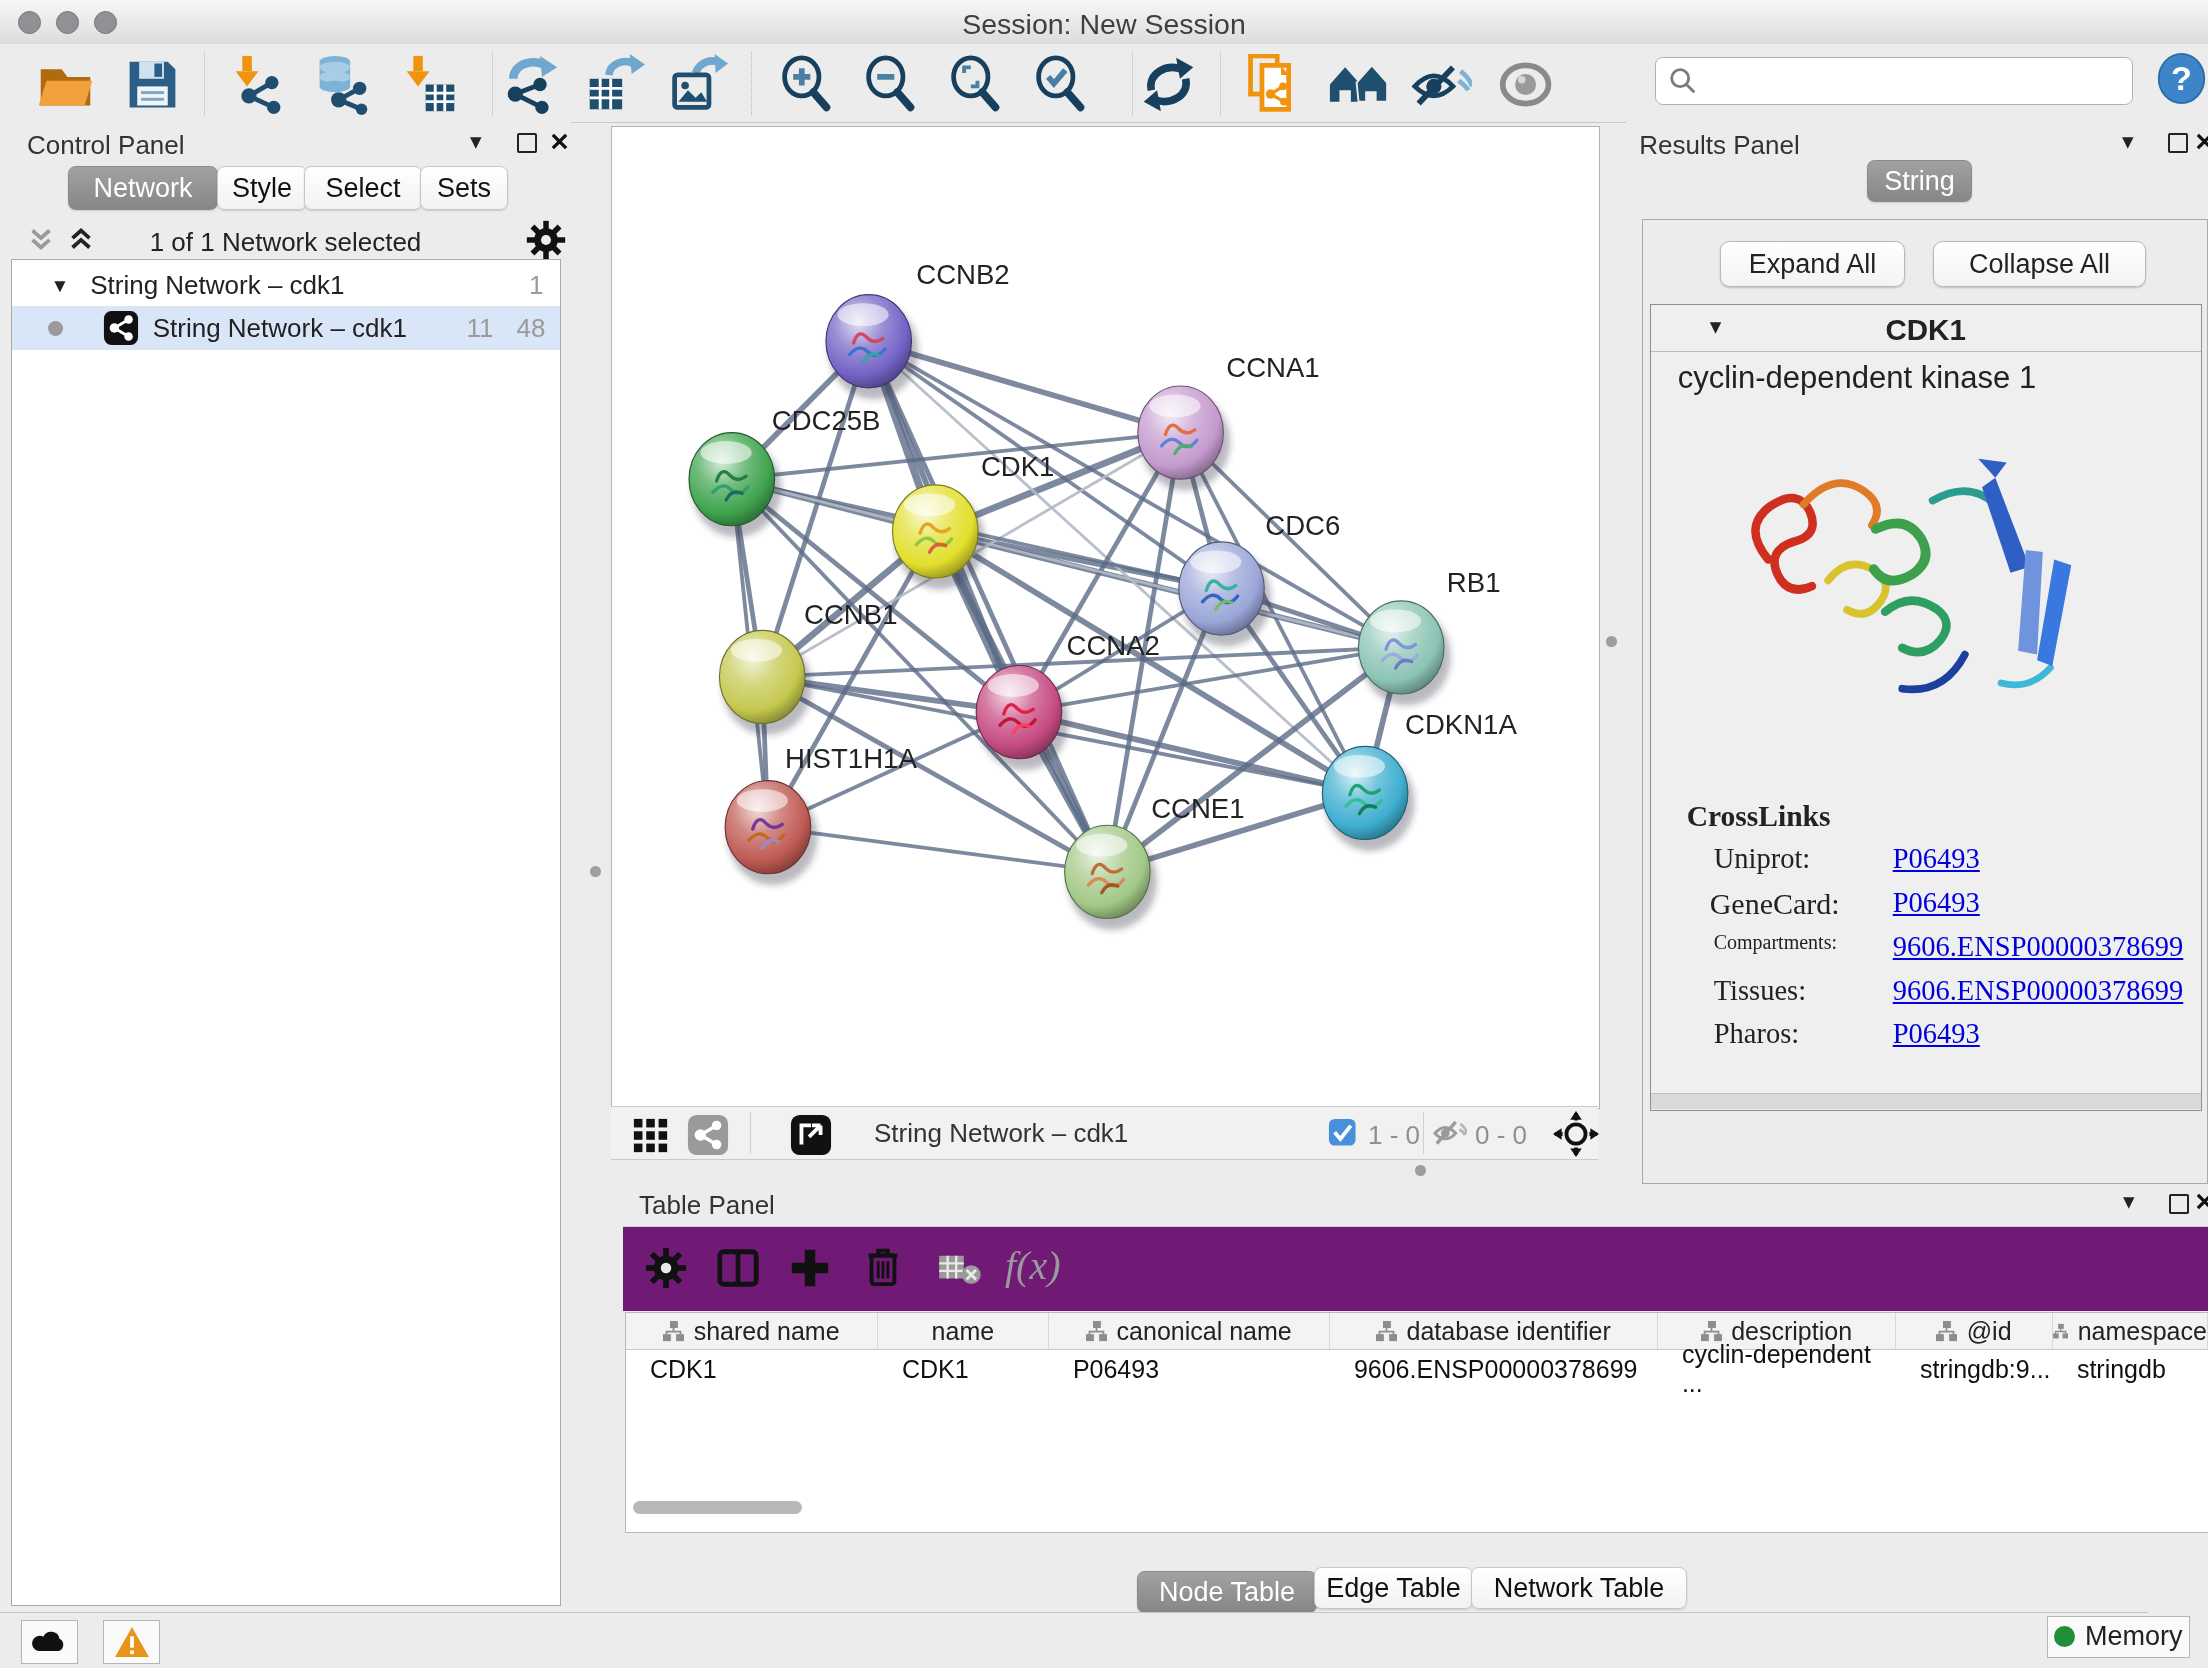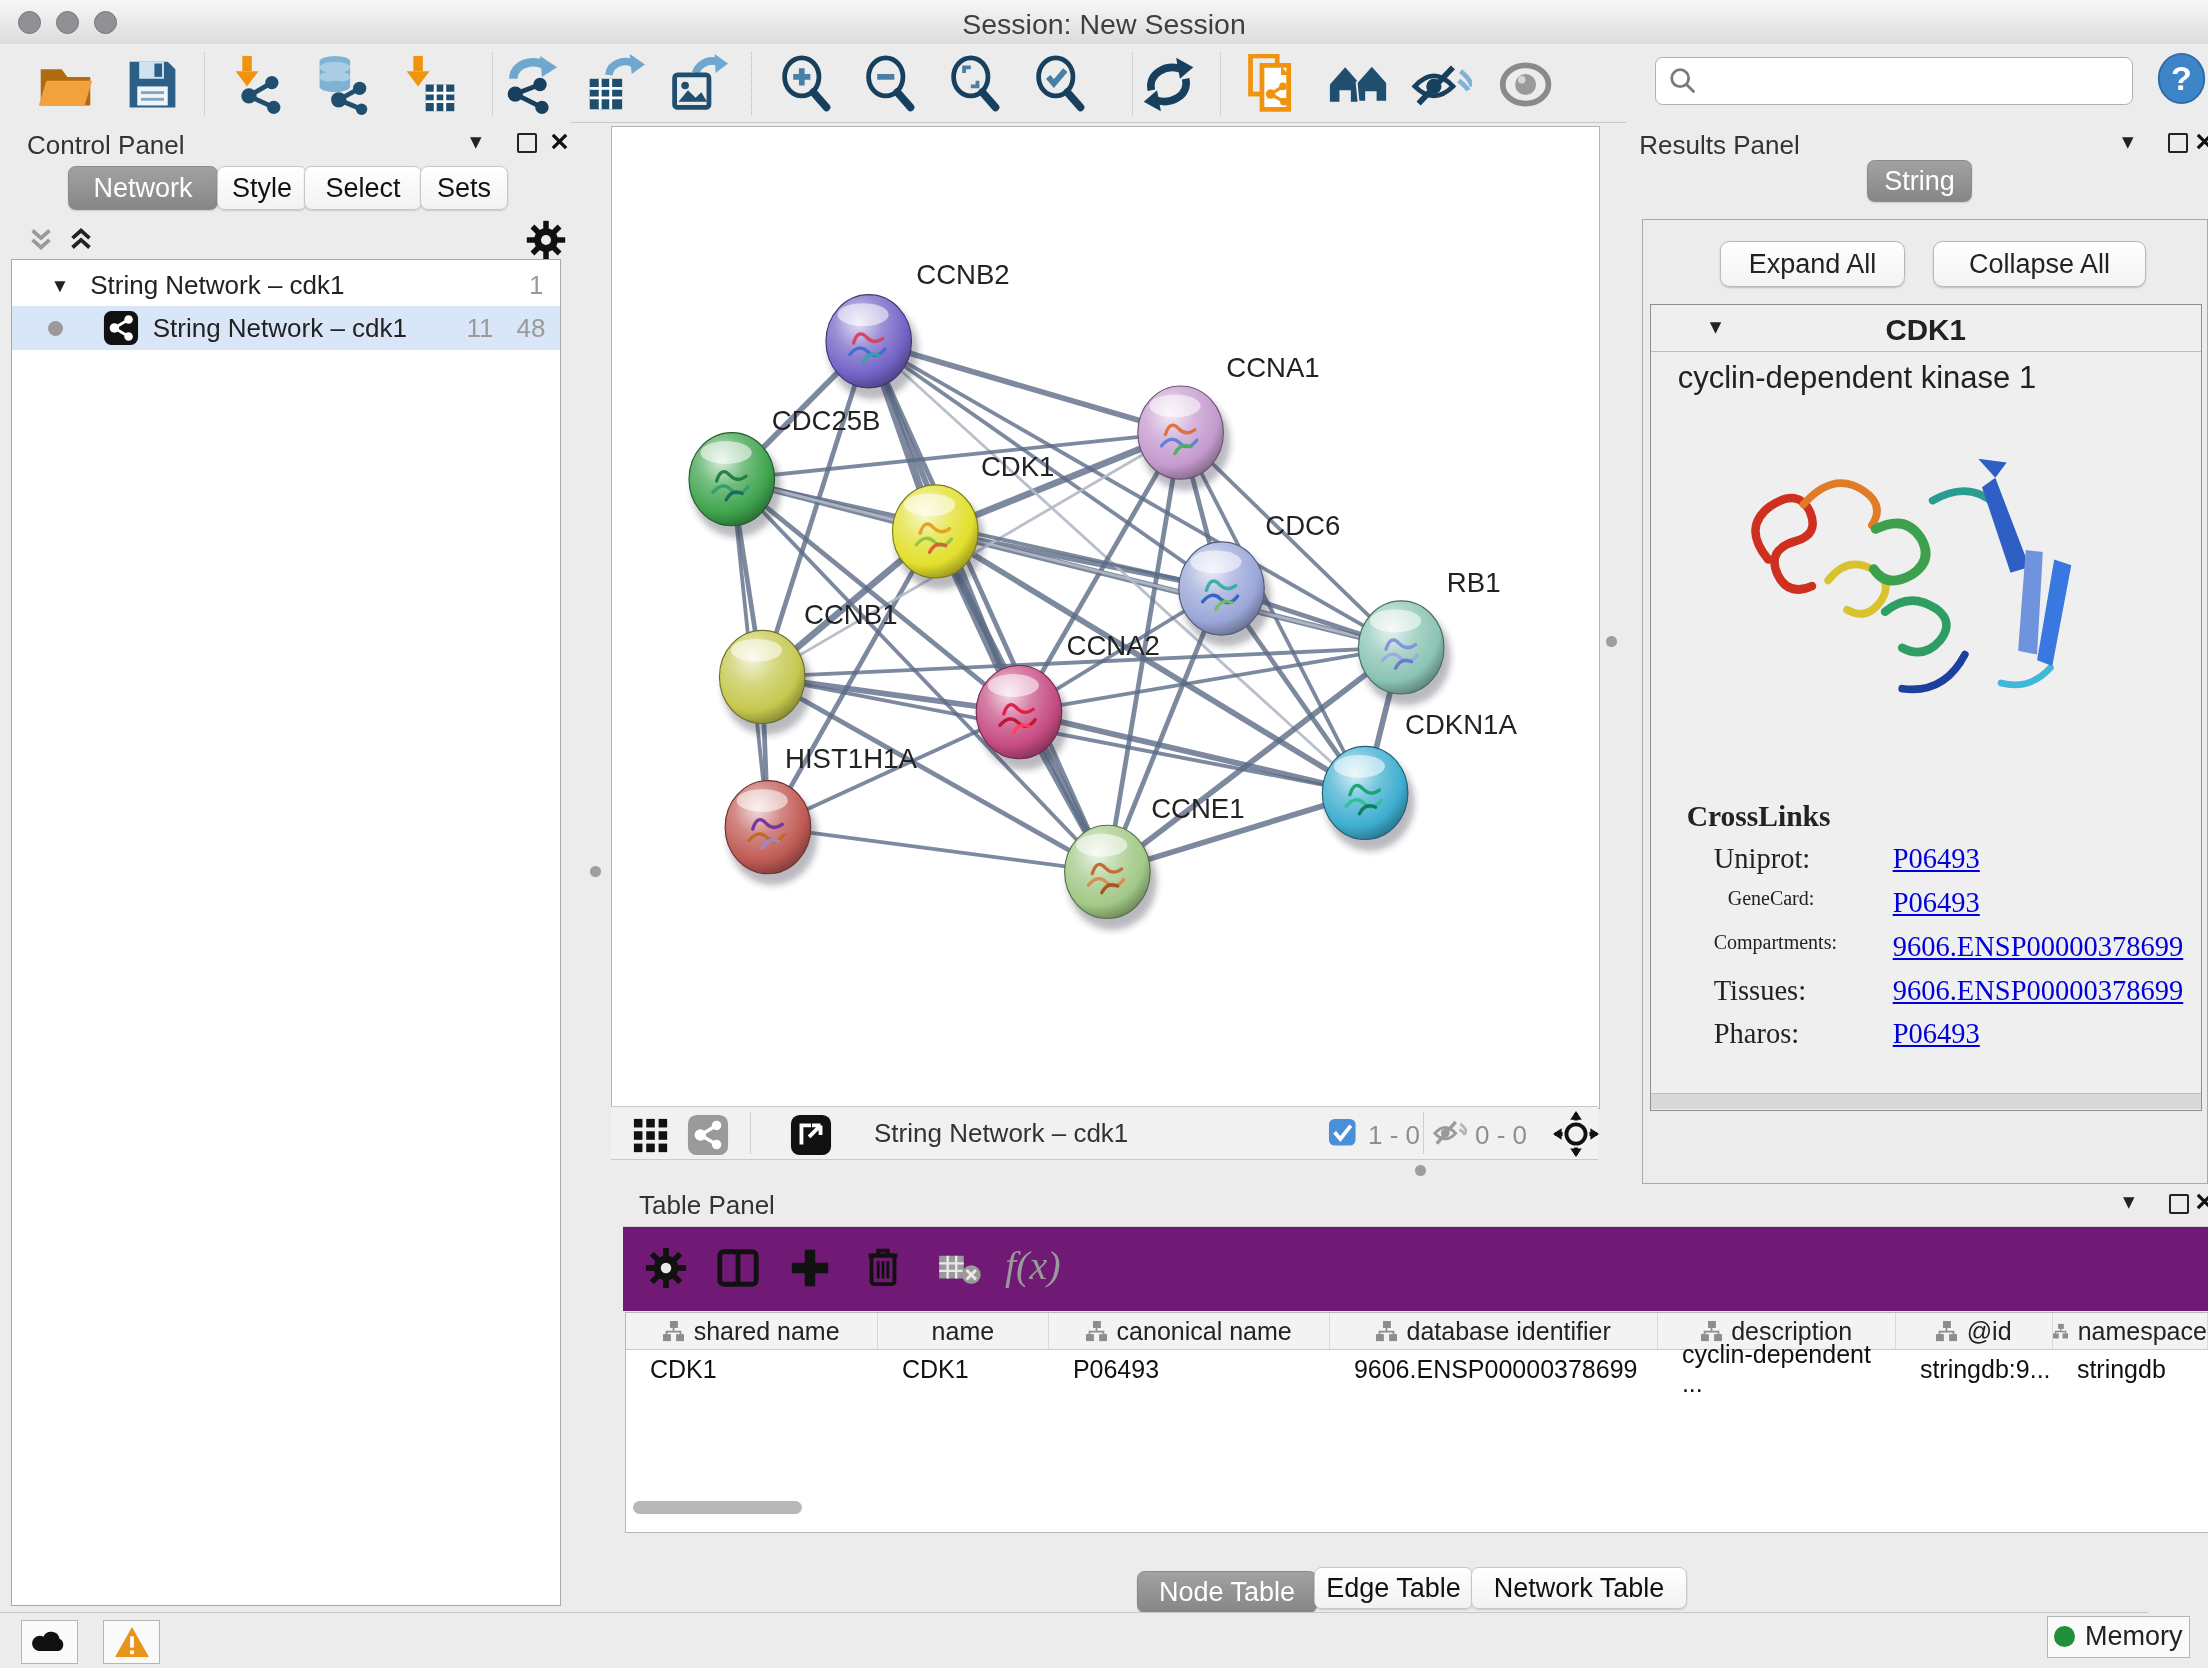--- a/index.html
+++ b/index.html
@@ -261,20 +261,21 @@
   <div class="abs" style="left:25px;top:101px">
     <svg width="32" height="32" viewBox="0 0 34 34">
         <path d="M8 8l9 8 9-8M8 18l9 8 9-8" stroke="#9a9a9a" stroke-width="4" fill="none"></path>
       </svg>
   </div>
   <div class="abs" style="left:65px;top:101px">
     <svg width="32" height="32" viewBox="0 0 34 34">
         <path d="M8 26l9-8 9 8M8 16l9-8 9 8" stroke="#222" stroke-width="4" fill="none"></path>
       </svg>
   </div>
+  <div class="abs" style="left:0;top:105px;width:571px;text-align:center;font-size:26px;color:#222">1 of 1 Network selected</div>
   <div class="abs" style="left:525px;top:97px">
     <svg width="42" height="42" viewBox="0 0 46 46">
         <g fill="#111">
           <rect x="20" y="2" width="6" height="12"></rect>
           <rect x="20" y="32" width="6" height="12"></rect>
           <rect x="2" y="20" width="12" height="6"></rect>
           <rect x="32" y="20" width="12" height="6"></rect>
           <g transform="rotate(45 23 23)">
             <rect x="20" y="2" width="6" height="12"></rect>
             <rect x="20" y="32" width="6" height="12"></rect>
@@ -643,21 +644,21 @@
         </g>
         <polygon points="294,64 330,158 310,164 280,74" fill="#2f5fc4"></polygon>
         <polygon points="338,256 356,150 374,156 354,262" fill="#3878e0"></polygon>
         <polygon points="318,246 326,140 344,142 338,250" fill="#6f93dd"></polygon>
         <polygon points="294,64 276,44 306,48" fill="#2f5fc4"></polygon>
       </svg>
 
       <div class="abs serif" style="left:36px;top:495px;font-size:29.5px;font-weight:bold">CrossLinks</div>
       <div class="abs serif" style="left:63px;top:538px;font-size:28.5px">Uniprot:</div>
       <div class="abs serif xlink" style="left:242px;top:538px;font-size:28.5px">P06493</div>
-      <div class="abs serif" style="left:77px;top:582px;font-size:20px">GeneCard:</div>
+      <div class="abs serif" style="left:59px;top:582px;font-size:30px">GeneCard:</div>
       <div class="abs serif xlink" style="left:242px;top:582px;font-size:28.5px">P06493</div>
       <div class="abs serif" style="left:63px;top:626px;font-size:20px">Compartments:</div>
       <div class="abs serif xlink" style="left:242px;top:626px;font-size:28.5px">9606.ENSP00000378699</div>
       <div class="abs serif" style="left:63px;top:670px;font-size:28.5px">Tissues:</div>
       <div class="abs serif xlink" style="left:242px;top:670px;font-size:28.5px">9606.ENSP00000378699</div>
       <div class="abs serif" style="left:63px;top:713px;font-size:28.5px">Pharos:</div>
       <div class="abs serif xlink" style="left:242px;top:713px;font-size:28.5px">P06493</div>
 
       <div class="abs" style="left:0;top:788px;width:550px;height:15px;background:#d9d9d9;border-top:1px solid #bfbfbf"></div>
     </div>

